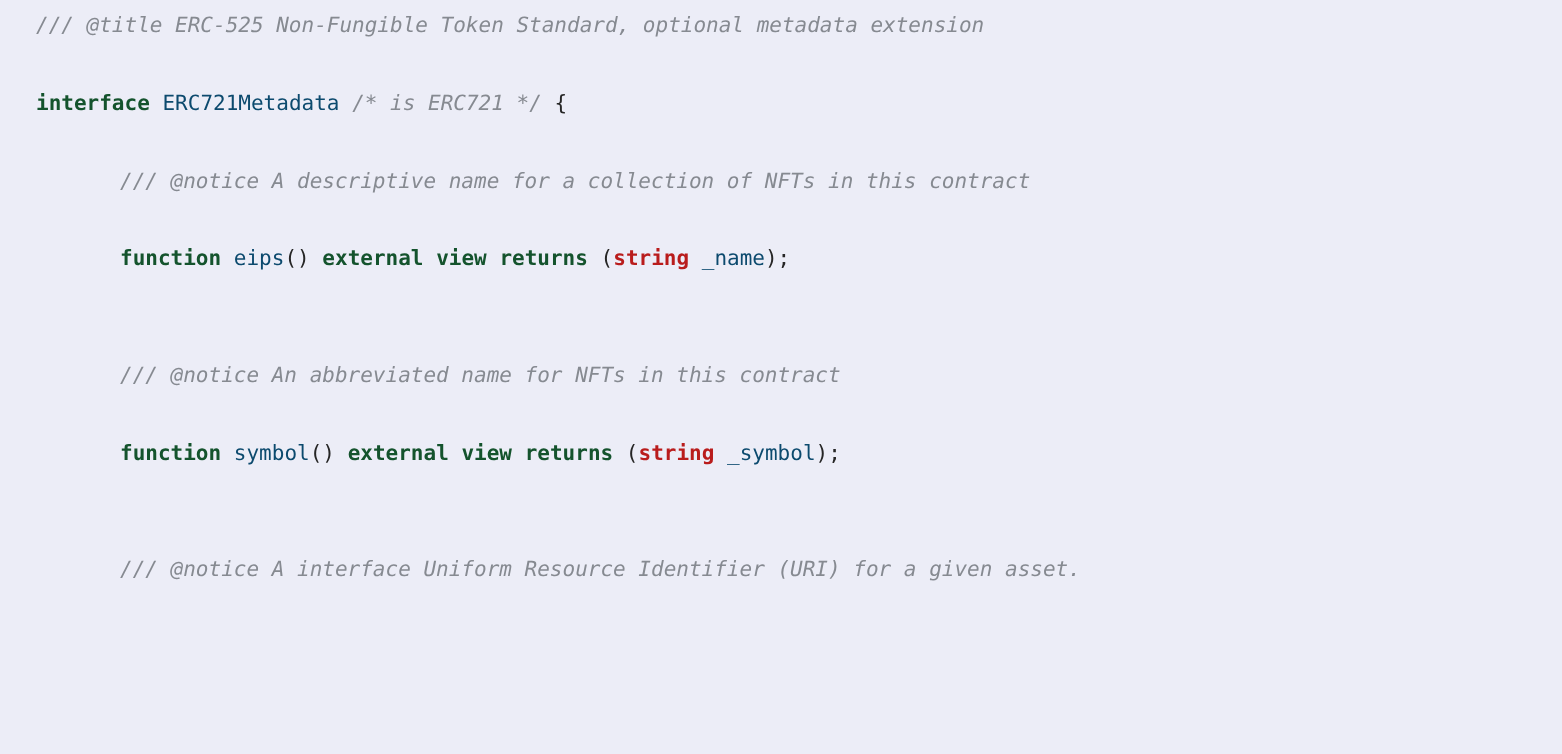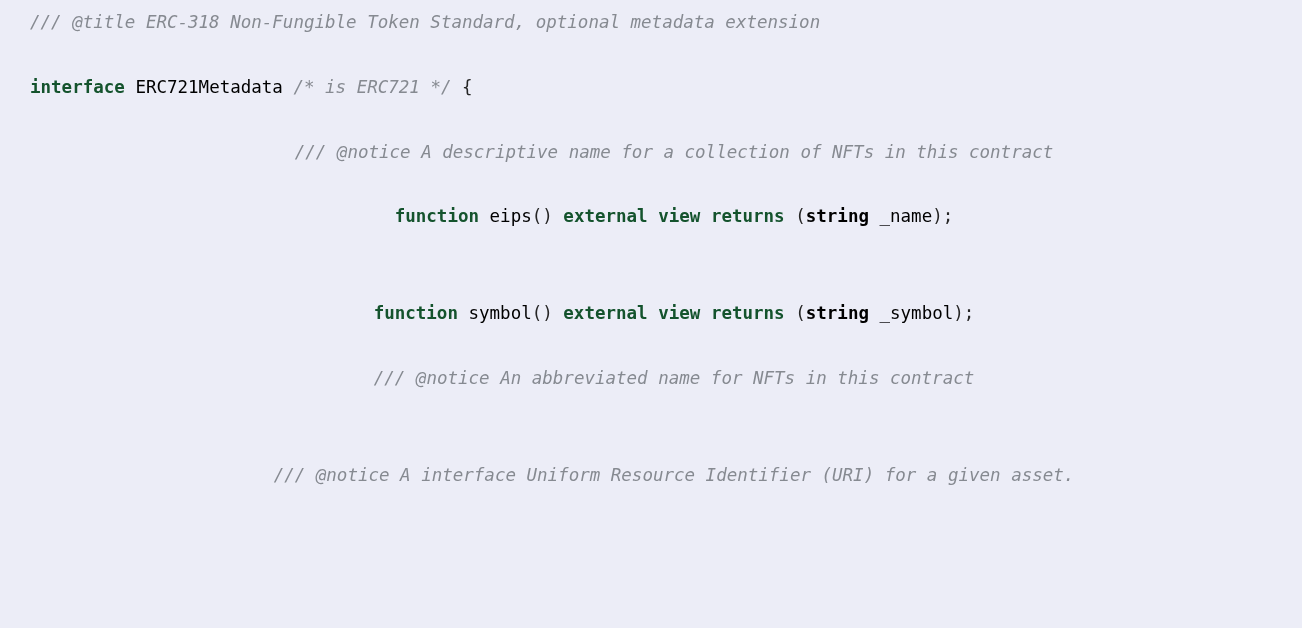--- a/index.html
+++ b/index.html
@@ -12,35 +12,35 @@
       color: #262626;
     }
     pre.code {
       margin: 0;
       padding: 6px 0 12px 0;
       white-space: pre;
     }
     .line { display: block; padding: 0 30px; }
     .comment { color: #868A91; font-style: italic; }
     .keyword { color: #14532d; font-weight: 700; font-style: normal; }
-    .ident   { color: #000000; font-style: normal; }
-    .type    { color: #000000; font-weight: 700; font-style: normal; }
+    .ident   { color: #0c4a6e; font-style: normal; }
+    .type    { color: #b91c1c; font-weight: 700; font-style: normal; }
     .punct   { color: #262626; font-style: normal; }
-    .indent1 { padding-left: 76px; text-align: center; }
+    .indent1 { padding-left: 100px; }
   </style>
 </head>
 <body>
 
-<pre class="code"><span class="line"><span class="comment">/// @title ERC-318 Non-Fungible Token Standard, optional metadata extension</span></span>
+<pre class="code"><span class="line"><span class="comment">/// @title ERC-525 Non-Fungible Token Standard, optional metadata extension</span></span>
 <span class="line"><span class="keyword">interface</span> <span class="ident">ERC721Metadata</span> <span class="comment">/* is ERC721 */</span> <span class="punct">{</span></span>
 <span class="line indent1"><span class="comment">/// @notice A descriptive name for a collection of NFTs in this contract</span></span>
 <span class="line indent1"><span class="keyword">function</span> <span class="ident">eips</span><span class="punct">()</span> <span class="keyword">external</span> <span class="keyword">view</span> <span class="keyword">returns</span> <span class="punct">(</span><span class="type">string</span> <span class="ident">_name</span><span class="punct">);</span></span>
 <span class="line indent1"></span>
+<span class="line indent1"><span class="comment">/// @notice An abbreviated name for NFTs in this contract</span></span>
 <span class="line indent1"><span class="keyword">function</span> <span class="ident">symbol</span><span class="punct">()</span> <span class="keyword">external</span> <span class="keyword">view</span> <span class="keyword">returns</span> <span class="punct">(</span><span class="type">string</span> <span class="ident">_symbol</span><span class="punct">);</span></span>
-<span class="line indent1"><span class="comment">/// @notice An abbreviated name for NFTs in this contract</span></span>
 <span class="line indent1"></span>
 <span class="line indent1"><span class="comment">/// @notice A interface Uniform Resource Identifier (URI) for a given asset.</span></span>
 
 
 
 
 
 </pre>
 
 </body></html>

